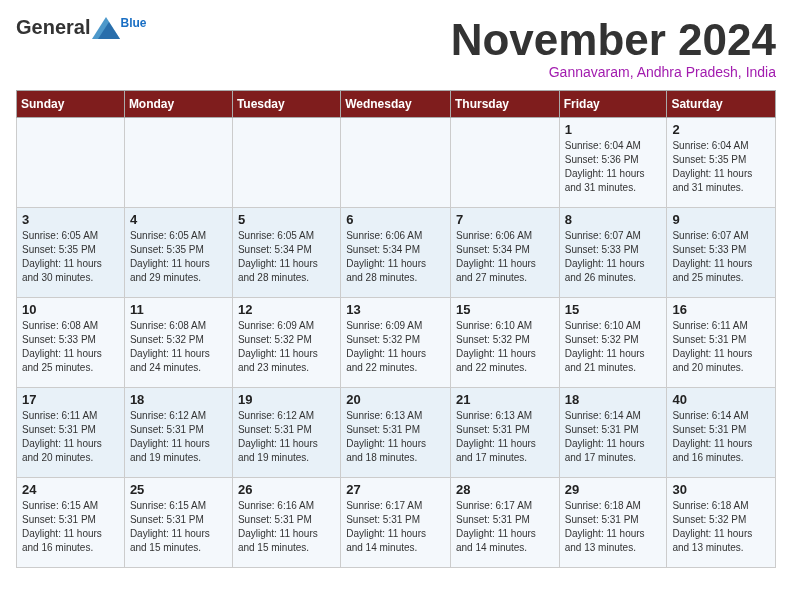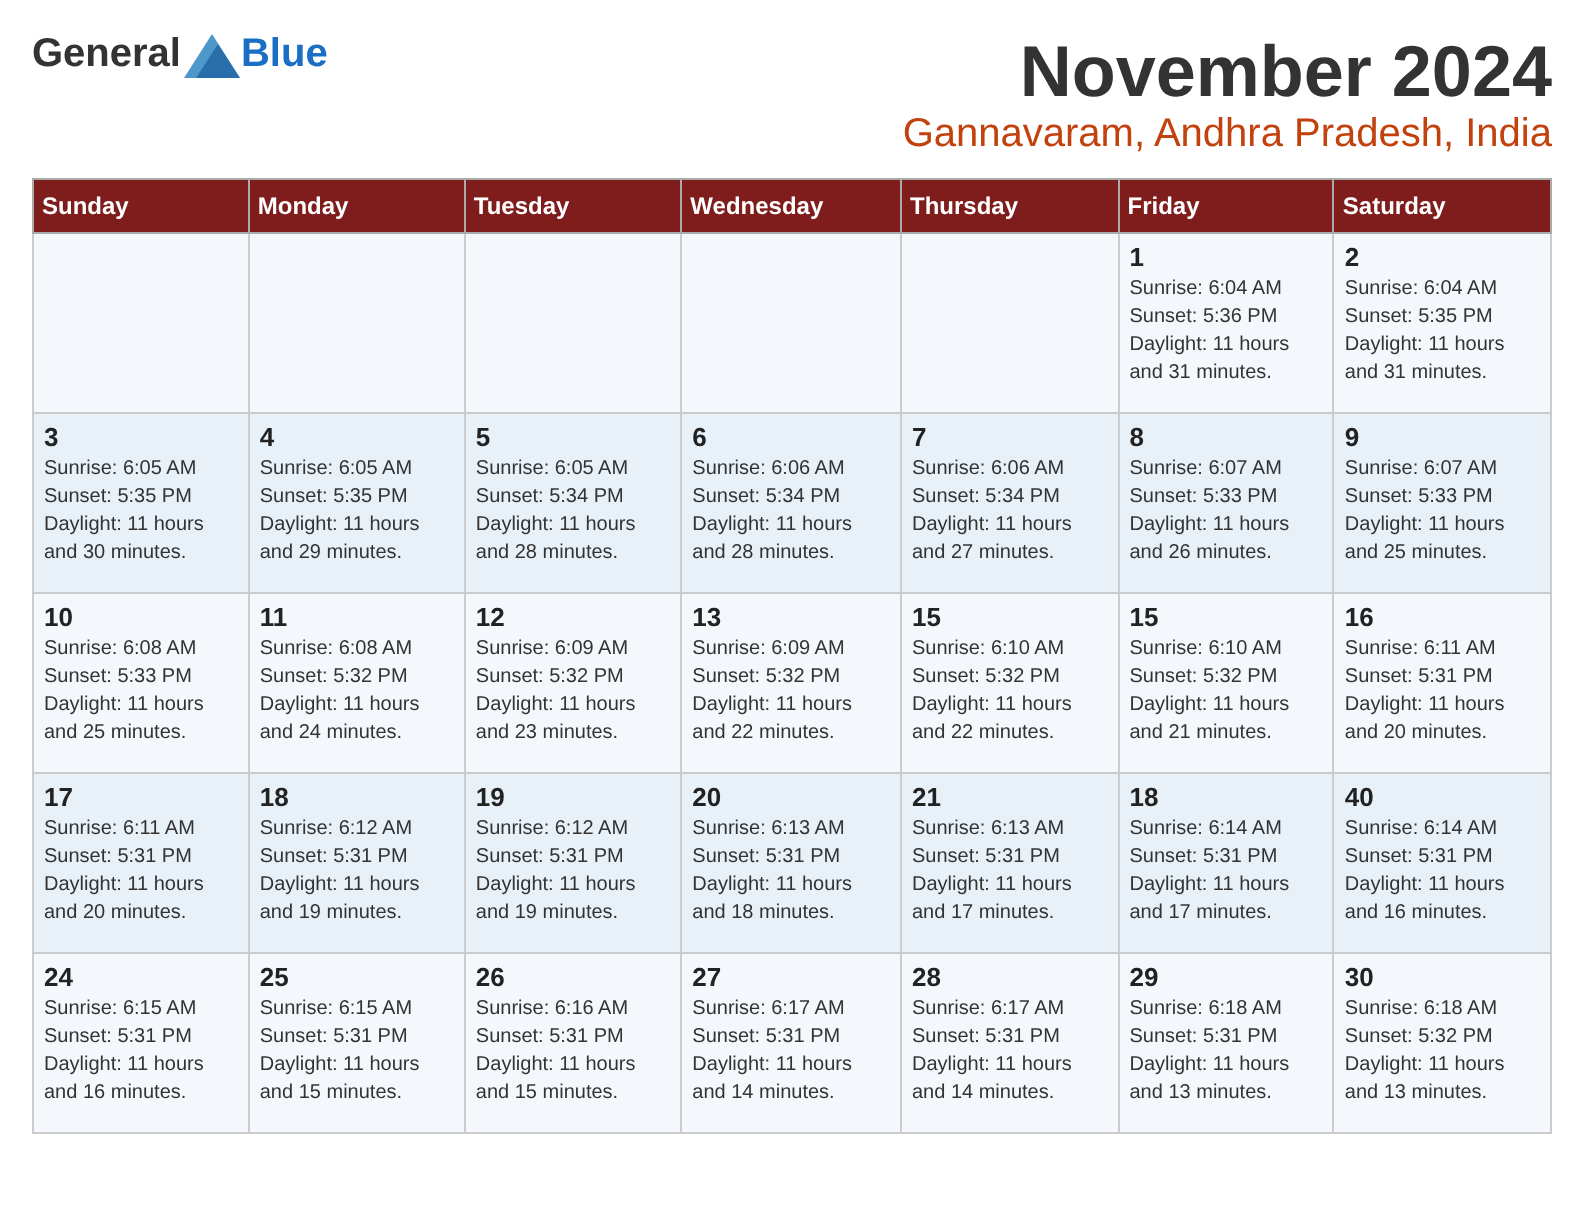--- a/index.html
+++ b/index.html
@@ -24,41 +24,41 @@
     .logo-text {
       display: flex;
       align-items: center;
     }
     .logo-general {
       font-size: 20px;
       font-weight: bold;
       color: #333;
     }
     .logo-blue {
-      font-size: 20px;
+      font-size: 12px;
       font-weight: bold;
       color: #1a6fc4;
     }
     .logo-icon {
       width: 28px;
       height: 22px;
       margin-left: 2px;
     }
     .title-block {
       text-align: right;
     }
     .month-year {
-      font-size: 36px;
+      font-size: 44px;
       font-weight: bold;
       color: #333;
       line-height: 1.1;
     }
     .location {
-      font-size: 20px;
-      color: #c2410c;
+      font-size: 14px;
+      color: #a21caf;
     }
     table {
       width: 100%;
       border-collapse: collapse;
     }
     thead tr th {
       background-color: #7f1d1d;
       color: #fff;
       font-size: 12px;
       font-weight: bold;

